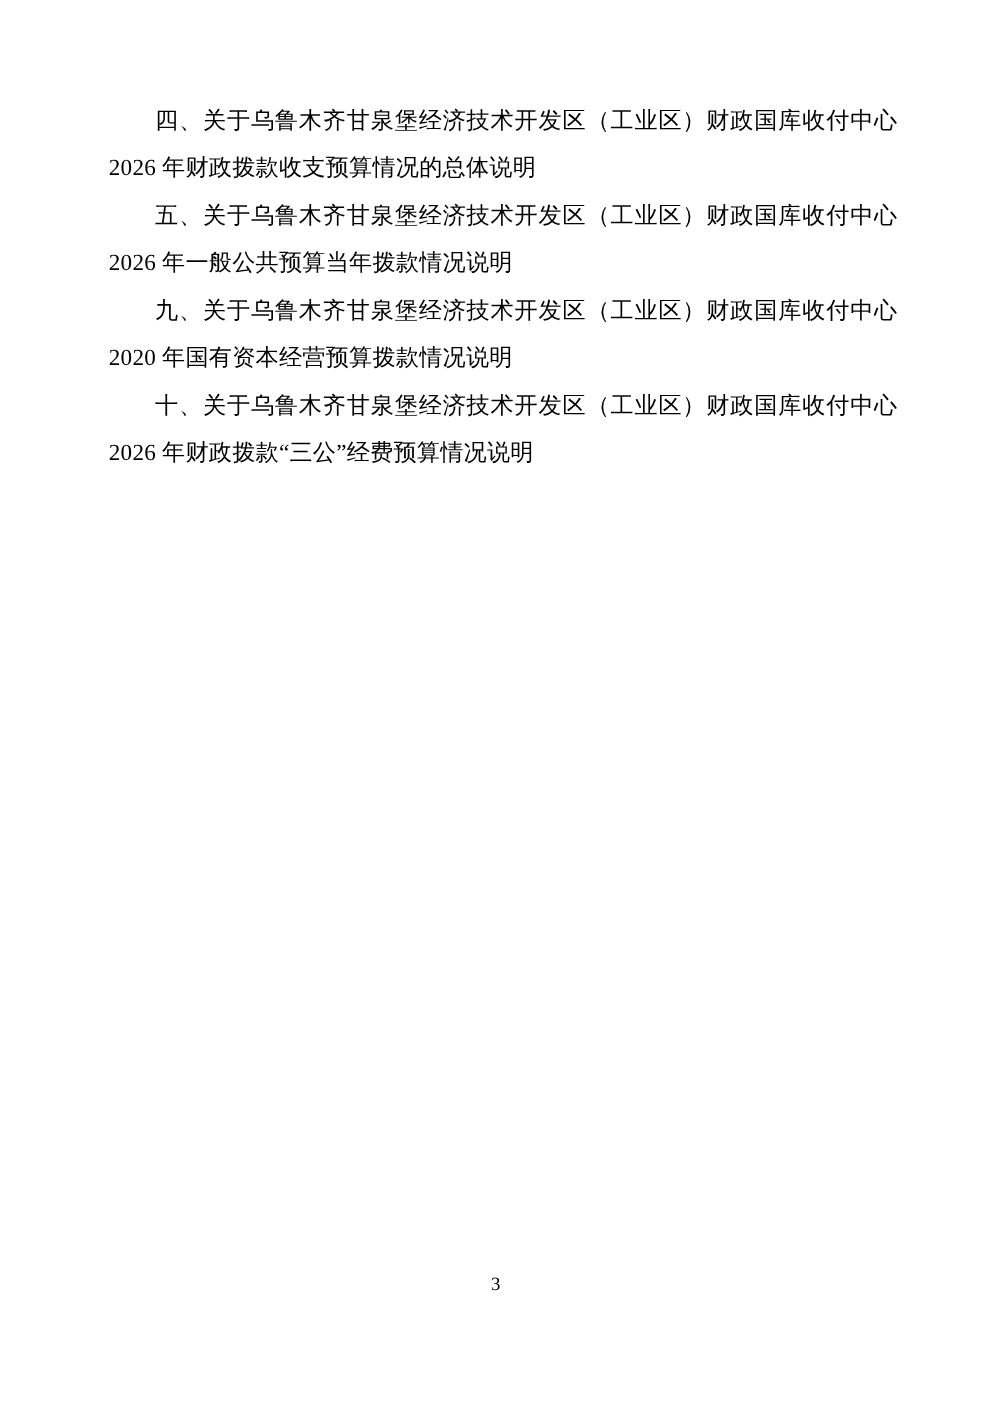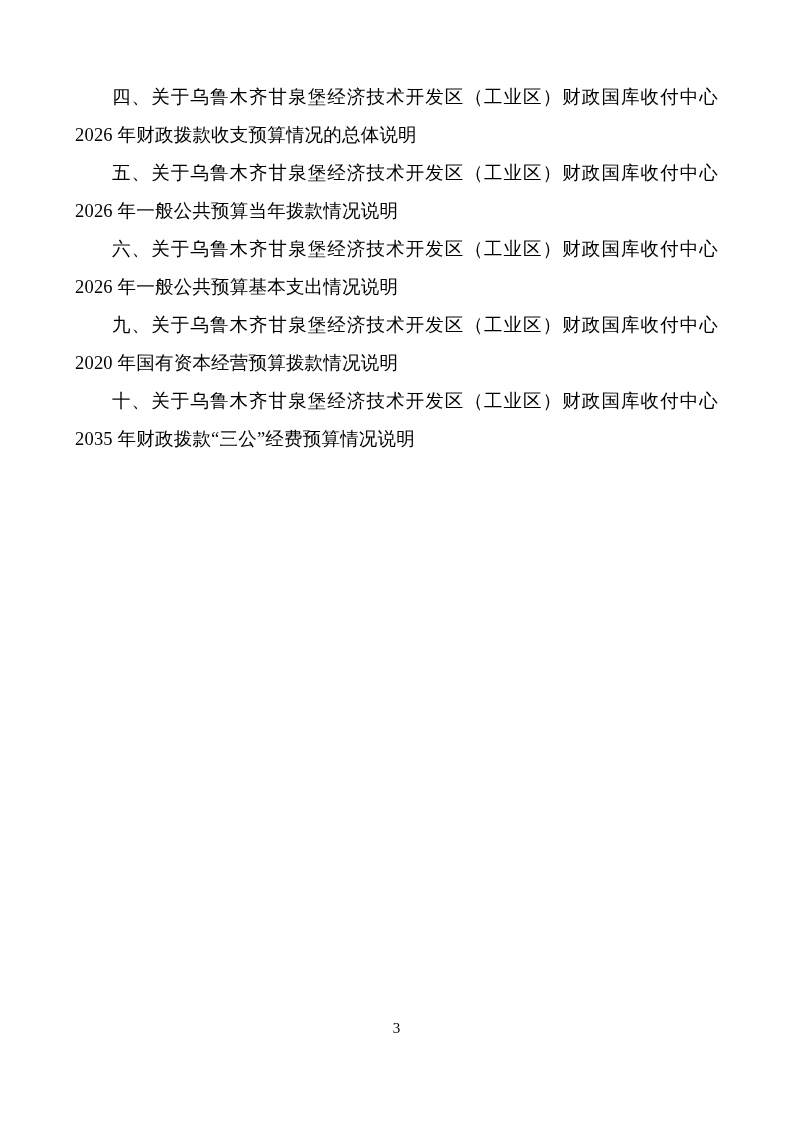--- a/index.html
+++ b/index.html
@@ -27,21 +27,21 @@
   .content {
     width: 643px;
     margin: 0 auto;
   }
   .para {
     font-size: 18.5px;
     line-height: 38px;
     text-align: justify;
     text-justify: inter-ideograph;
     text-indent: 2em;
-    margin: 0 0 0 0;
+    margin: 0 0 0 12px;
     letter-spacing: 0.2px;
     white-space: pre-wrap;
   }
   .para-bold {
     font-size: 18.5px;
     line-height: 38px;
     font-weight: bold;
     text-indent: 2em;
     margin: 0;
     letter-spacing: 0.6px;
@@ -57,18 +57,17 @@
     color: #000000;
   }
 </style>
 </head>
 <body>
 
 <div class="page">
   <div class="content">
     <p class="para">四、关于乌鲁木齐甘泉堡经济技术开发区（工业区）财政国库收付中心 2026 年财政拨款收支预算情况的总体说明</p>
     <p class="para">五、关于乌鲁木齐甘泉堡经济技术开发区（工业区）财政国库收付中心 2026 年一般公共预算当年拨款情况说明</p>
-    <p class="para">六、关于乌鲁木齐甘泉堡经济技术开发区（工业区）财政国库收付中心 2026 年一般公共预算基本支出情况说明</p>
     <p class="para">九、关于乌鲁木齐甘泉堡经济技术开发区（工业区）财政国库收付中心 2020 年国有资本经营预算拨款情况说明</p>
-    <p class="para">十、关于乌鲁木齐甘泉堡经济技术开发区（工业区）财政国库收付中心 2035 年财政拨款“三公”经费预算情况说明</p>
+    <p class="para">十、关于乌鲁木齐甘泉堡经济技术开发区（工业区）财政国库收付中心 2026 年财政拨款“三公”经费预算情况说明</p>
   </div>
   <div class="page-number">3</div>
 </div>
 
 </body></html>

